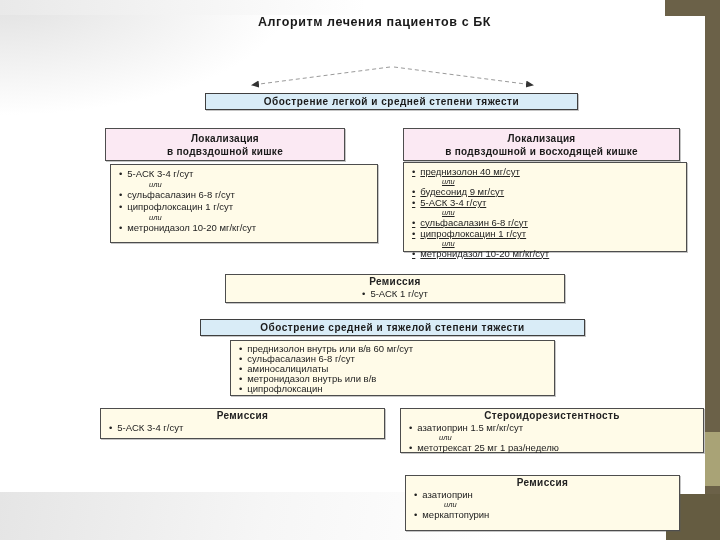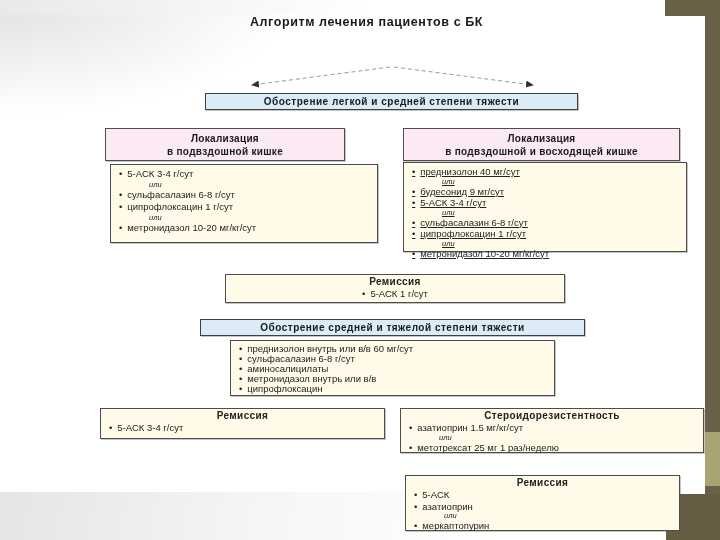--- a/index.html
+++ b/index.html
@@ -14,21 +14,21 @@
   .top-band { position:absolute; left:0; top:0; width:665px; height:15px;
               background:linear-gradient(to right, #e9e9e9, #ffffff 55%); }
   .bottom-band { position:absolute; left:0; top:492px; width:666px; height:48px;
                  background:linear-gradient(100deg, #e5e5e5 0%, #f6f6f6 40%, #ffffff 75%); }
   .olive-top { position:absolute; left:665px; top:0; width:55px; height:16px; }
   .olive-strip { position:absolute; left:705px; top:16px; width:15px; height:416px; }
   .olive-strip-light { position:absolute; left:705px; top:432px; width:15px; height:54px; }
   .olive-strip-low { position:absolute; left:705px; top:486px; width:15px; height:8px; }
   .olive-corner { position:absolute; left:666px; top:494px; width:54px; height:46px; }
 
-  .title { position:absolute; left:4px; top:15px; width:705px; text-align:center;
+  .title { position:absolute; left:12px; top:15px; width:705px; text-align:center;
            font-size:12.5px; font-weight:bold; color:#1a1a1a; letter-spacing:.6px;padding-left:20px; }
 
   .box { position:absolute; border:1px solid #4d4d4d; color:#1a1a1a;
          box-shadow:1px 1px 0 rgba(90,90,90,.35);margin-top:44px; }
   .hdr-blue { background:#d9ecf7; border-color:#3f3f3f; text-align:center;
               font-weight:bold; font-size:10px; letter-spacing:.5px; }
   .pink { background:#fbe9f3; text-align:center; font-weight:bold; font-size:10px;
           line-height:13px; padding-top:3px; letter-spacing:.3px; }
   .cream { background:#fffbe8; font-size:9.5px; color:#222; }
   .cream .pad { padding:3px 4px 2px 8px; }
@@ -151,20 +151,19 @@
     <div class="pad" style="padding-top:0;">
       <div class="drug">азатиоприн 1.5 мг/кг/сут</div>
       <div class="or">или</div>
       <div class="drug">метотрексат 25 мг 1 раз/неделю</div>
     </div>
   </div>
 
   <div id="b-rem3" class="box cream">
     <div class="bold-head">Ремиссия</div>
     <div class="pad" style="padding-top:0;">
-      <div class="drug">5-АСК</div>
       <div class="drug">азатиоприн</div>
       <div class="or">или</div>
       <div class="drug">меркаптопурин</div>
     </div>
   </div>
 
 </div>
 
 </body></html>

